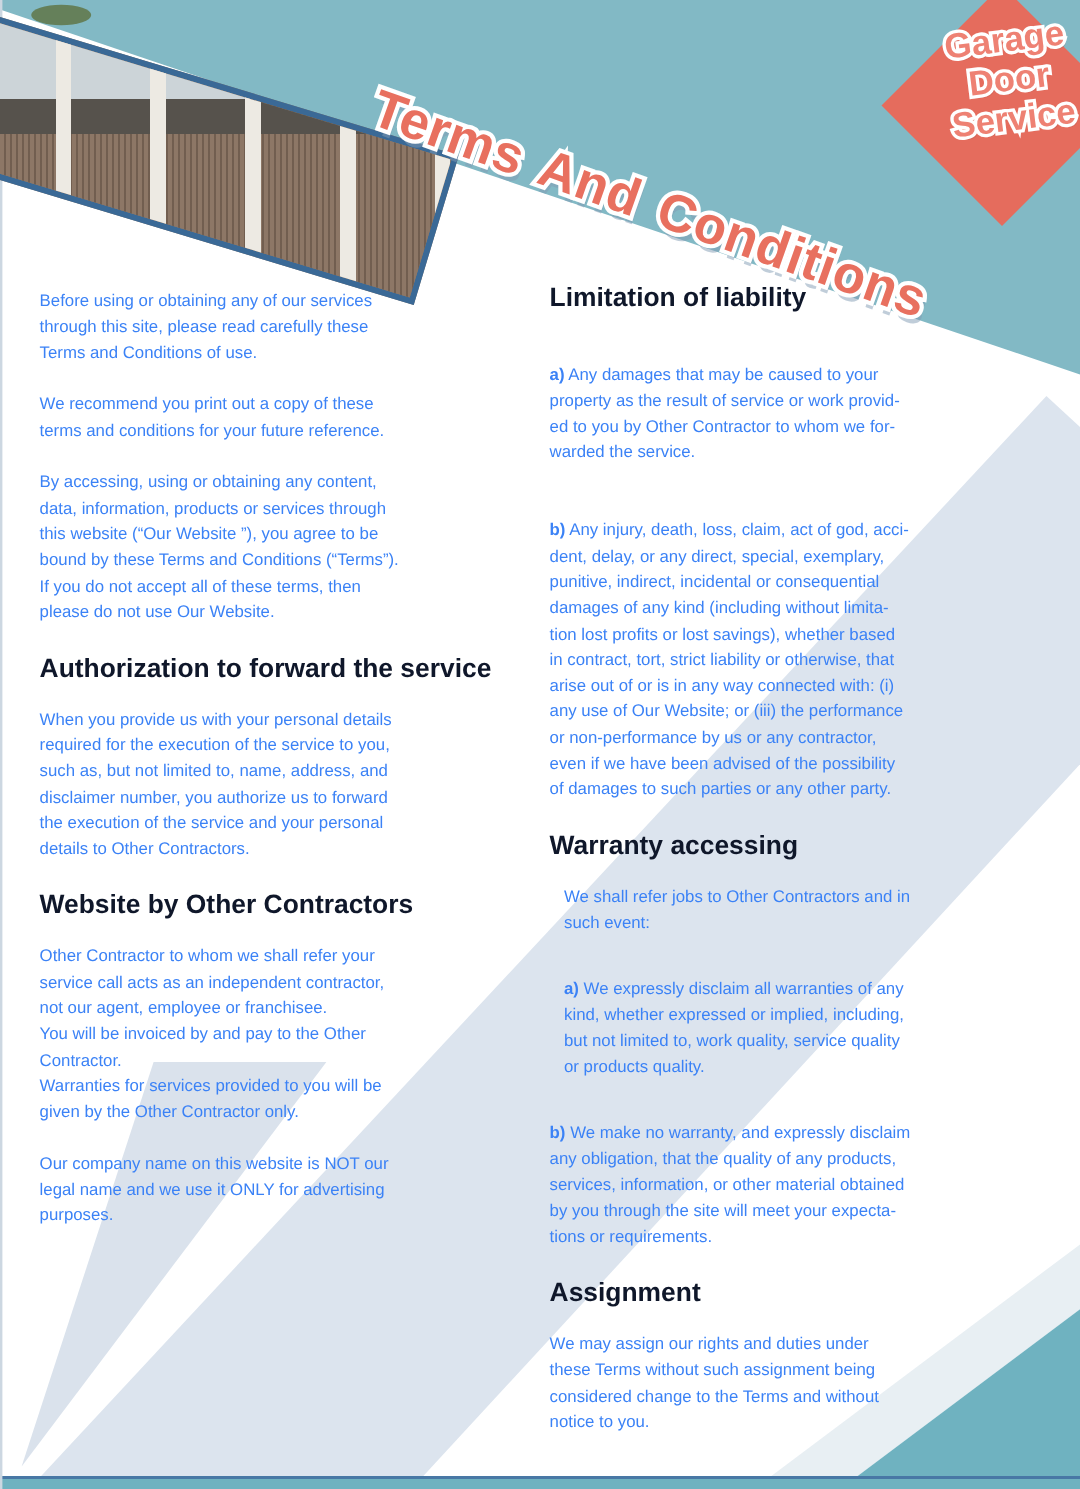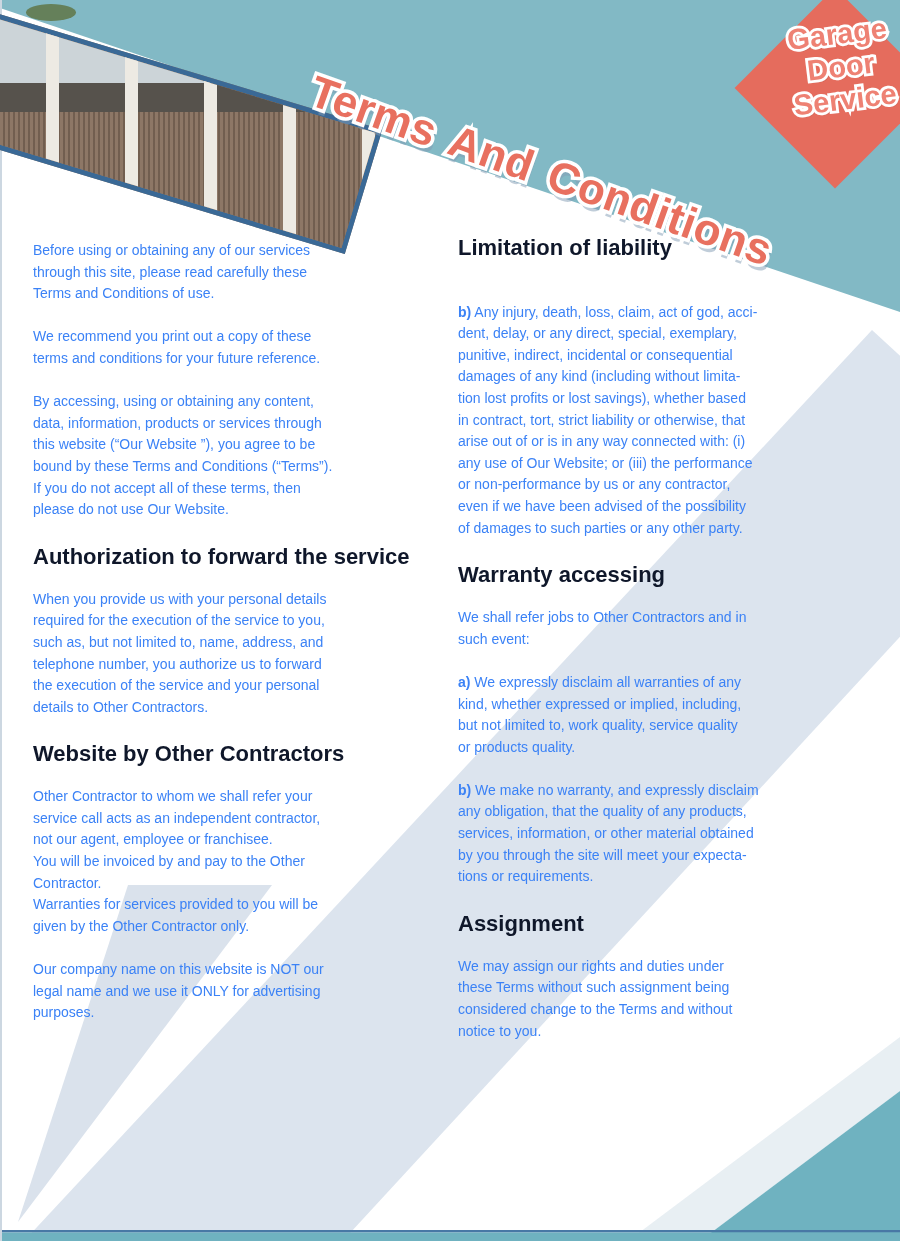--- a/index.html
+++ b/index.html
@@ -77,21 +77,21 @@
   
   .col{position:absolute;z-index:4;}
   .col-left{left:33px;top:240px;width:414px;}
   .col-right{left:458px;top:234px;width:436px;}
   .body{
     margin:0 0 21.6px 0;
     font-size:14px;line-height:21.6px;
     color:#3b82f6;
     white-space:pre-line;
   }
-  .tight{margin:0;}
+  .tight{margin:12px;}
   .sec-heading{
     margin:22px 0 19px 0;
     font-size:22px;line-height:27px;
     font-weight:bold;color:#0f172a;
   }
   .sec-heading.first{margin-top:0;}
   b.item-label{font-weight:bold;}
 </style>
 </head>
 <body>
@@ -140,39 +140,45 @@
 this website (“Our Website ”), you agree to be
 bound by these Terms and Conditions (“Terms”).
 If you do not accept all of these terms, then
 please do not use Our Website.</p>
 
 
     <h2 class="sec-heading">Authorization to forward the service</h2>
     <p class="body">When you provide us with your personal details
 required for the execution of the service to you,
 such as, but not limited to, name, address, and
-telephone number, you authorize us to forward
+disclaimer number, you authorize us to forward
 the execution of the service and your personal
 details to Other Contractors.</p>
 
     <h2 class="sec-heading">Website by Other Contractors</h2>
     <p class="body">Other Contractor to whom we shall refer your
 service call acts as an independent contractor,
 not our agent, employee or franchisee.
 You will be invoiced by and pay to the Other
 Contractor.
 Warranties for services provided to you will be
 given by the Other Contractor only.</p>
     <p class="body">Our company name on this website is NOT our
 legal name and we use it ONLY for advertising
 purposes.</p>
   </div>
 
   <div class="col col-right">
     <h2 class="sec-heading first">Limitation of liability</h2>
+    <p class="body">
+      <b class="item-label">a)</b><span> Any damages that may be caused to your
+property as the result of service or work provid-
+ed to you by Other Contractor to whom we for-
+warded the service.</span>
+    </p>
     <p class="body">
       <b class="item-label">b)</b><span> Any injury, death, loss, claim, act of god, acci-
 dent, delay, or any direct, special, exemplary,
 punitive, indirect, incidental or consequential
 damages of any kind (including without limita-
 tion lost profits or lost savings), whether based
 in contract, tort, strict liability or otherwise, that
 arise out of or is in any way connected with: (i)
 any use of Our Website; or (iii) the performance
 or non-performance by us or any contractor,

